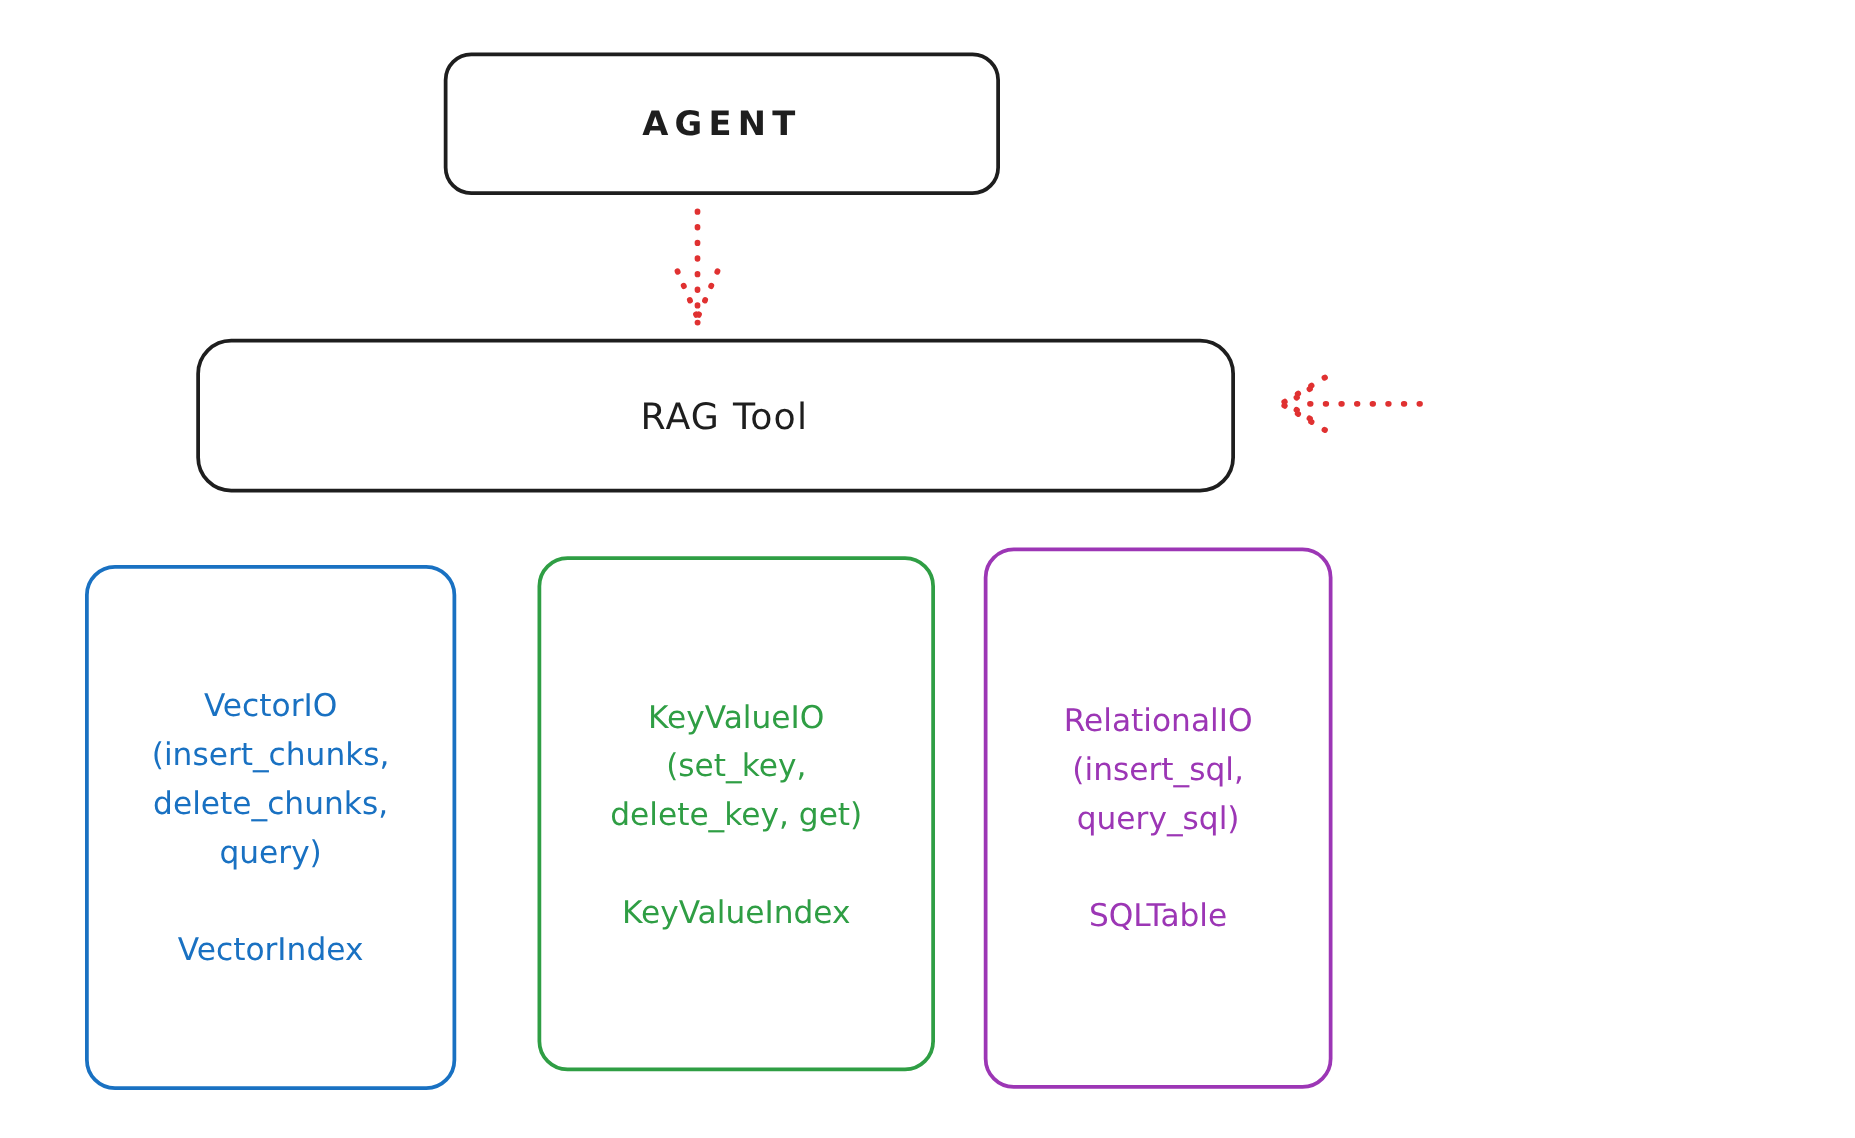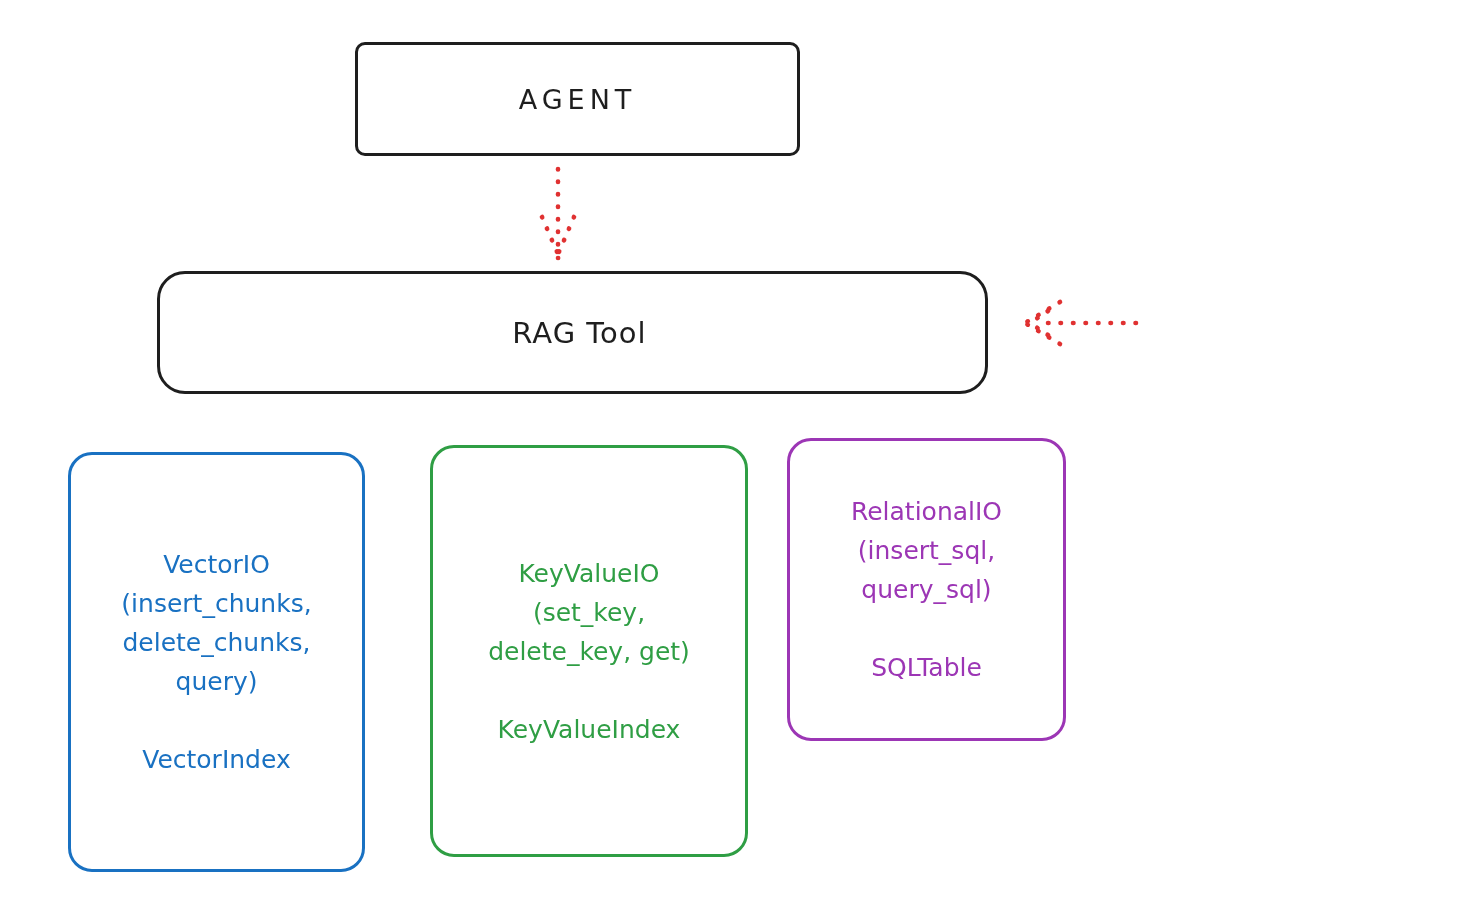--- a/index.html
+++ b/index.html
@@ -30,23 +30,23 @@
     background: #ffffff;
     box-sizing: border-box;
   }
   .node-black {
     border: 3.5px solid #1e1e1e;
     color: #1e1e1e;
   }
   .node-agent {
     left: 355px; top: 42px;
     width: 445px; height: 114px;
-    border-radius: 10px;
+    border-radius: 22px;
     font-size: 27px;
-    font-weight: normal;
+    font-weight: bold;
     letter-spacing: 5px;
   }
   .node-ragtool {
     left: 157px; top: 271px;
     width: 831px; height: 123px;
     border-radius: 28px;
     font-size: 29px;
     letter-spacing: 1px;
     padding-left: 14px;
   }
@@ -66,21 +66,21 @@
     color: #1971c2;
   }
   .node-keyvalue {
     left: 430px; top: 445px;
     width: 318px; height: 412px;
     border-color: #2f9e44;
     color: #2f9e44;
   }
   .node-relational {
     left: 787px; top: 438px;
-    width: 279px; height: 303px;
+    width: 279px; height: 433px;
     border-color: #9c36b5;
     color: #9c36b5;
   }
   .annotation {
     position: absolute;
     left: 1138px; top: 278px;
     width: 340px;
     text-align: center;
     color: #e03131;
     font-size: 27px;

